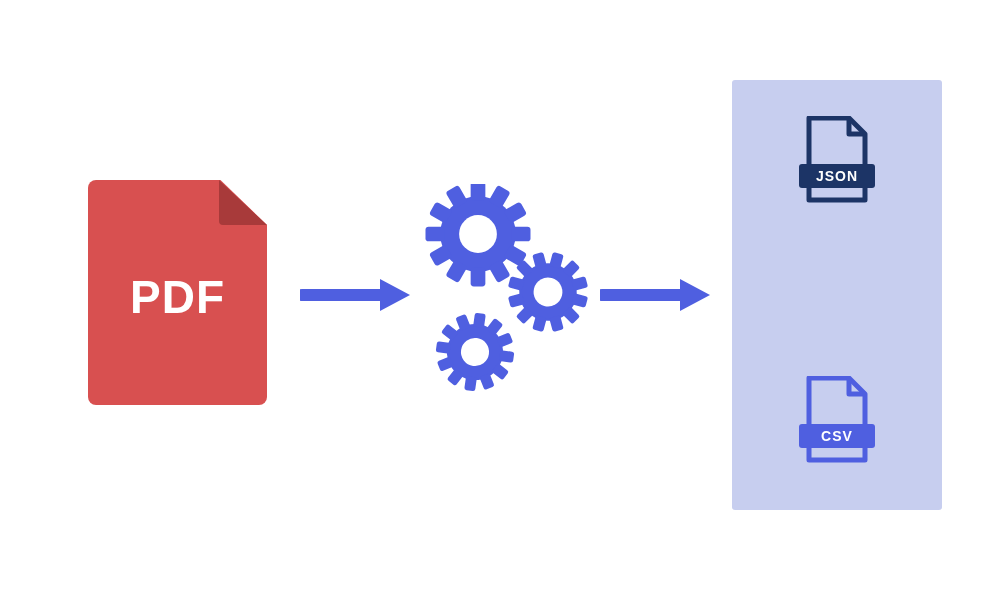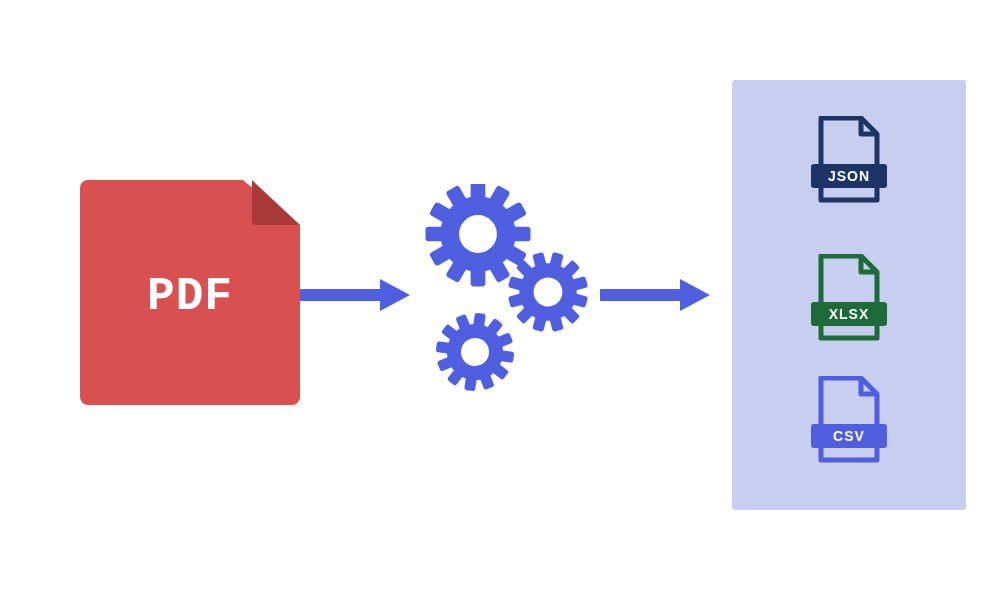--- a/index.html
+++ b/index.html
@@ -12,25 +12,24 @@
     overflow: hidden;
   }
   .canvas {
     position: relative;
     width: 1000px;
     height: 600px;
   }
   
   .pdf-file {
     position: absolute;
-    left: 80px;
+    left: 88px;
     top: 180px;
-    width: 220px;
+    width: 179px;
     height: 225px;
-    font-family: Liberation Mono, monospace;
   }
   .pdf-body {
     position: absolute;
     inset: 0;
     background: #d85050;
     border-radius: 8px;
     clip-path: polygon(0 0, 74% 0, 100% 20%, 100% 100%, 0 100%);
   }
   .pdf-fold {
     position: absolute;
@@ -74,21 +73,20 @@
   .gears svg { display:block; }
   
   .output-panel {
     position: absolute;
     left: 732px;
     top: 80px;
     width: 210px;
     height: 430px;
     background: #c7ceef;
     border-radius: 3px;
-    padding-left: 24px;
   }
   .file-icon {
     position: absolute;
     left: 50%;
     transform: translateX(-50%);
     width: 68px;
     height: 88px;
   }
   .file-json { top: 36px; }
   .file-xlsx { top: 174px; }
@@ -211,31 +209,20 @@
         <svg viewBox="0 0 68 88">
           <path d="M6 2 H46 L62 18 V84 H6 Z" fill="none" stroke="#1c3466" stroke-width="5" stroke-linejoin="round"></path>
           <path d="M46 2 V18 H62" fill="none" stroke="#1c3466" stroke-width="5" stroke-linejoin="round"></path>
         </svg>
       </div>
       <div class="file-band json-bg">
         <span>JSON</span>
       </div>
     </div>
 
-    <div class="file-icon file-xlsx">
-      <div class="file-body">
-        <svg viewBox="0 0 68 88">
-          <path d="M6 2 H46 L62 18 V84 H6 Z" fill="none" stroke="#1e6b3a" stroke-width="5" stroke-linejoin="round"></path>
-          <path d="M46 2 V18 H62" fill="none" stroke="#1e6b3a" stroke-width="5" stroke-linejoin="round"></path>
-        </svg>
-      </div>
-      <div class="file-band xlsx-bg">
-        <span>XLSX</span>
-      </div>
-    </div>
 
     <div class="file-icon file-csv">
       <div class="file-body">
         <svg viewBox="0 0 68 88">
           <path d="M6 2 H46 L62 18 V84 H6 Z" fill="none" stroke="#4f5fe0" stroke-width="5" stroke-linejoin="round"></path>
           <path d="M46 2 V18 H62" fill="none" stroke="#4f5fe0" stroke-width="5" stroke-linejoin="round"></path>
         </svg>
       </div>
       <div class="file-band csv-bg">
         <span>CSV</span>

